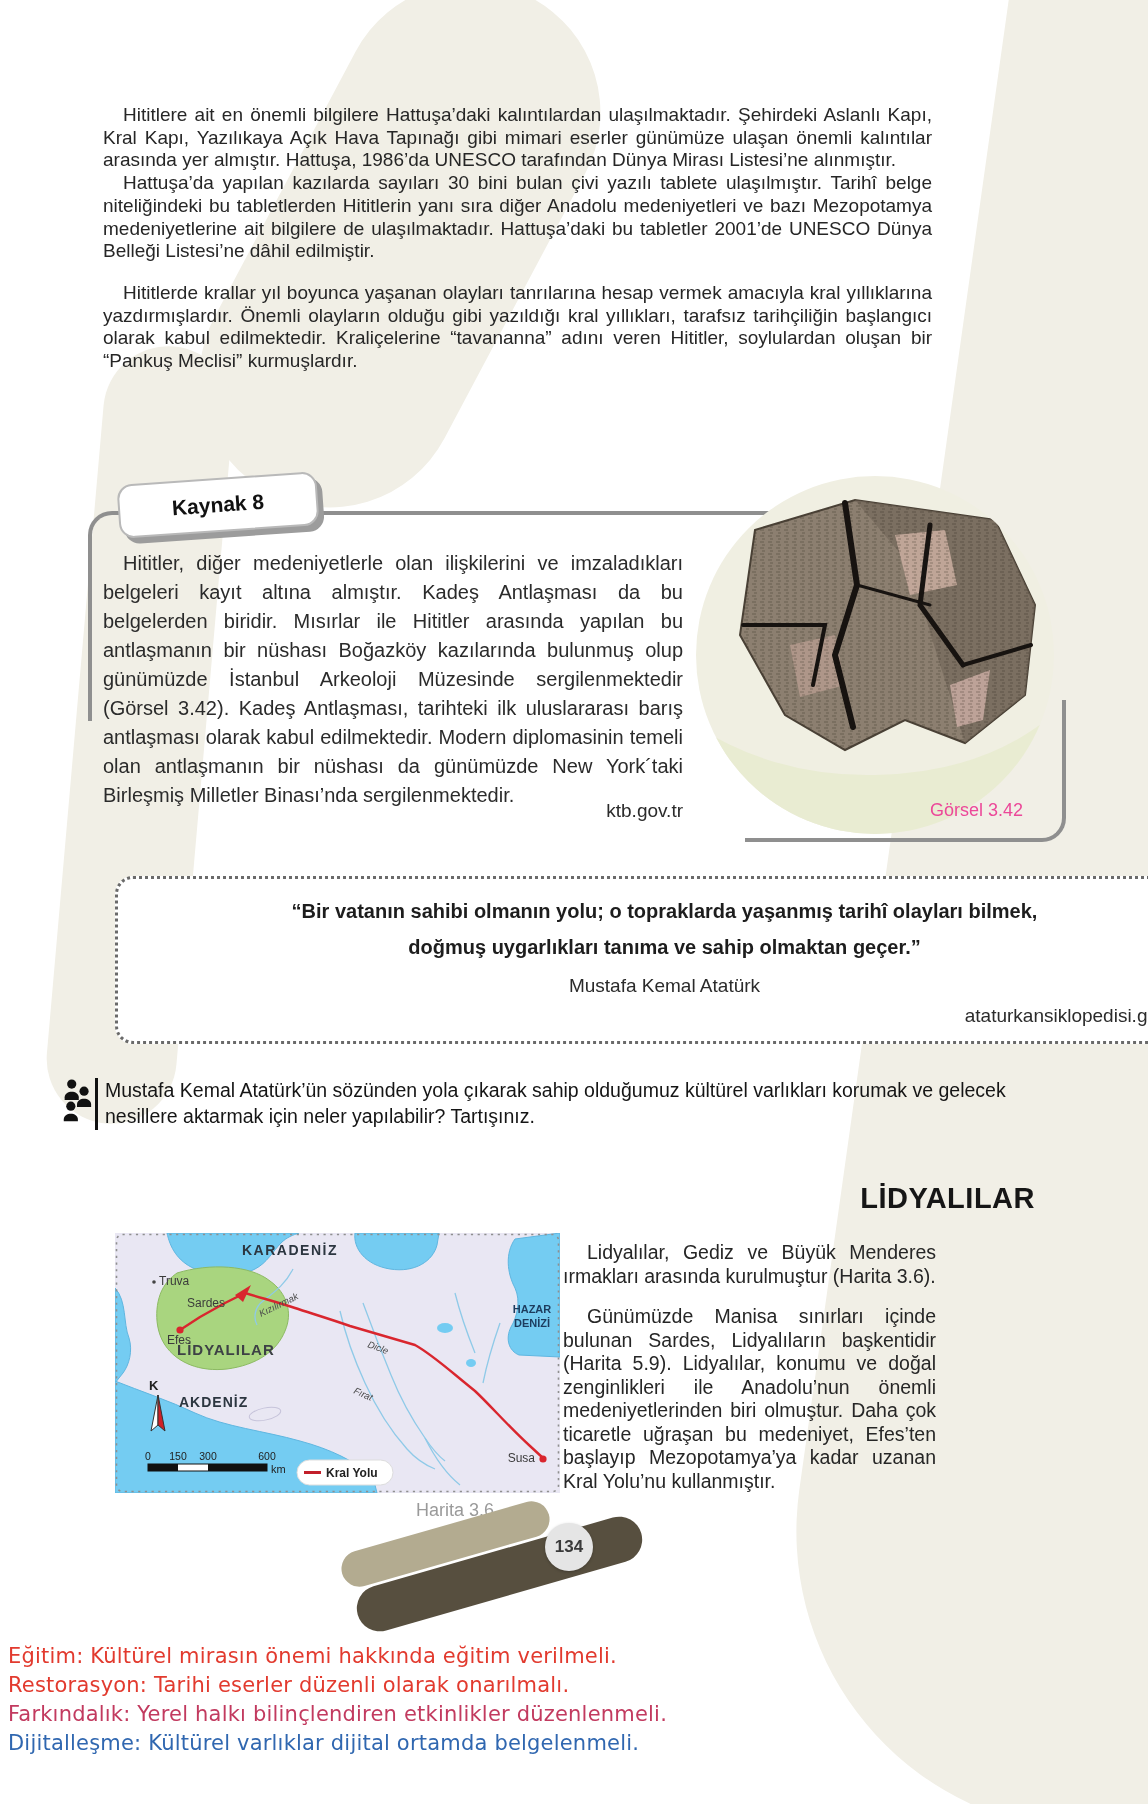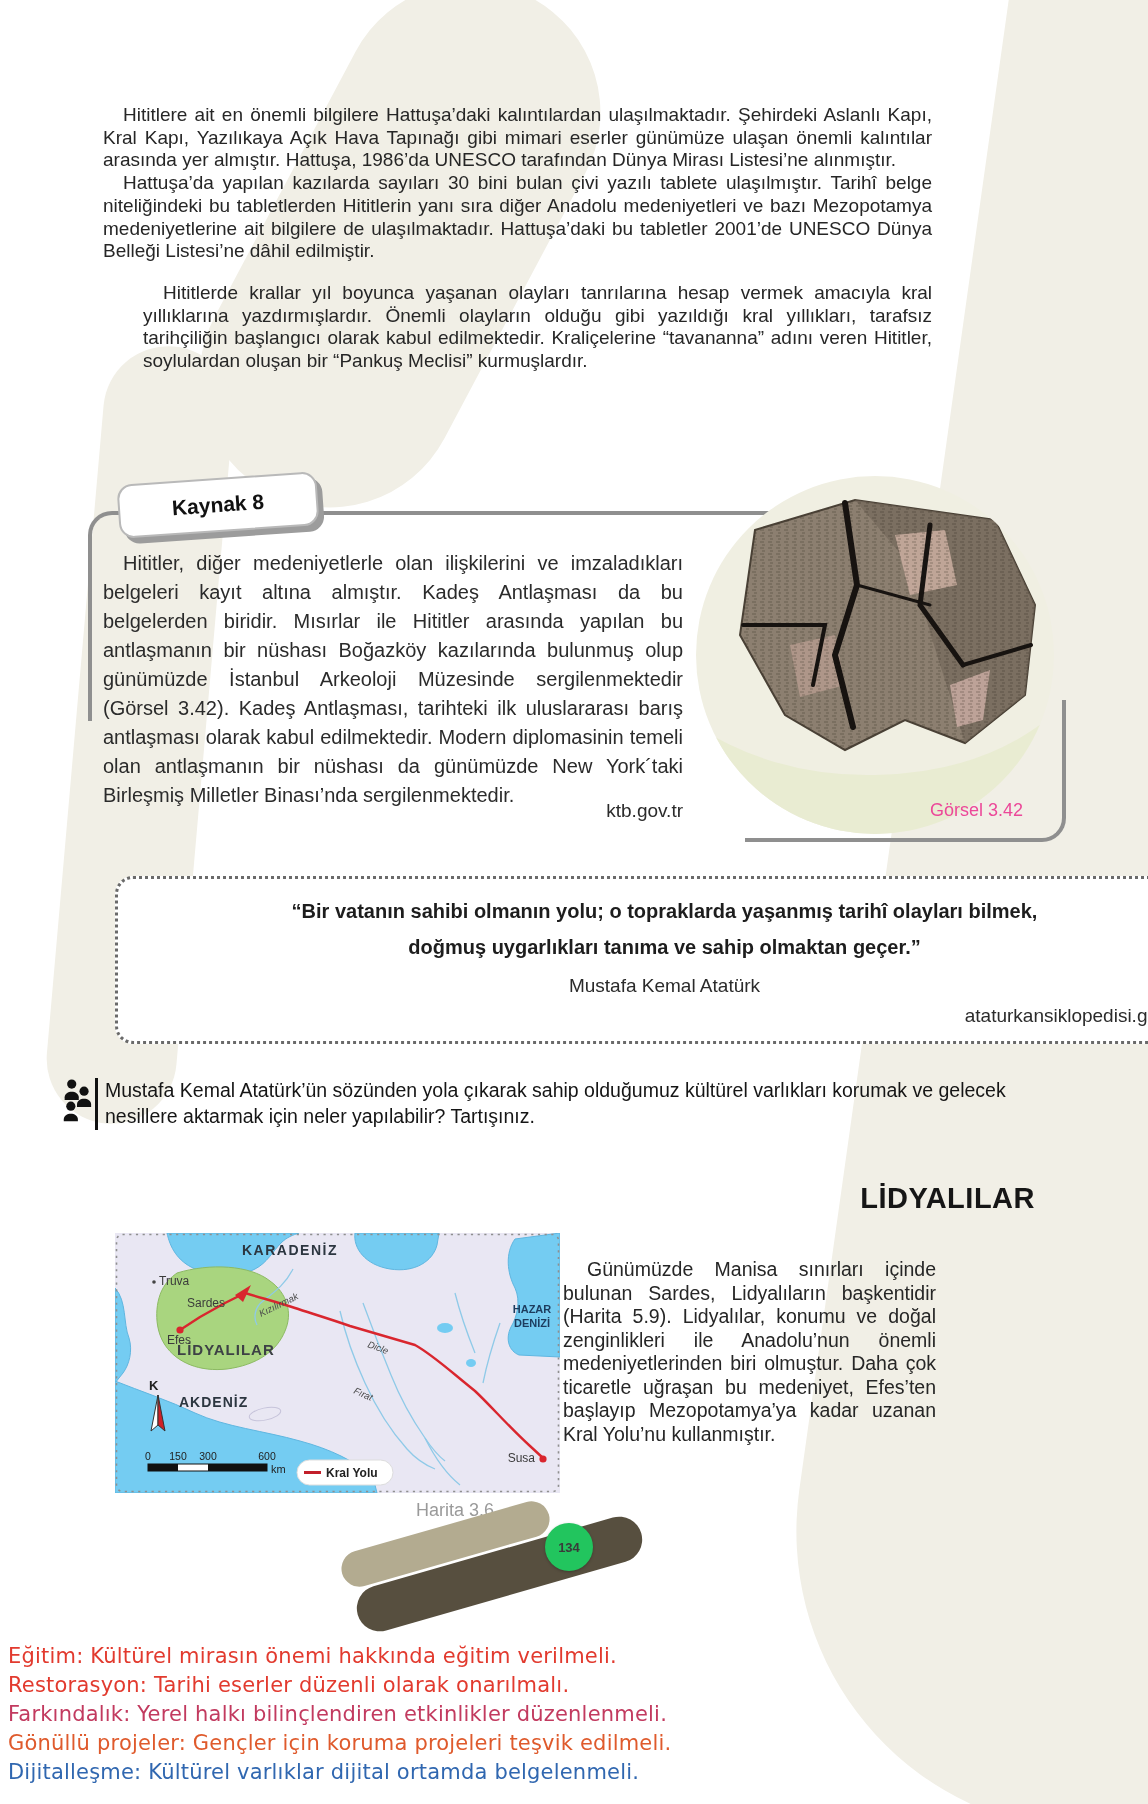--- a/index.html
+++ b/index.html
@@ -6,21 +6,21 @@
   #page{position:relative;width:1148px;height:1804px;background:#ffffff;overflow:hidden;
         font-family:"Liberation Sans","DejaVu Sans",sans-serif;color:#262626;}
   
   .blob{position:absolute;background:#f1efe6;z-index:0;}
   .swoosh-top{left:120px;top:115px;width:560px;height:260px;border-radius:130px;transform:rotate(118deg);}
   .swoosh-bottom{left:-250px;top:670px;width:780px;height:130px;border-radius:65px;transform:rotate(95deg);}
   .right-band{left:900px;top:-250px;width:760px;height:2100px;border-radius:300px;transform:rotate(8deg);}
   
   .intro{position:absolute;left:103px;top:104px;width:829px;z-index:2;}
   .intro p{margin:0;font-size:19px;line-height:22.7px;text-align:justify;text-indent:20px;}
-  .intro p.gap-before{margin-top:19px;margin-left:40px;}
+  .intro p.gap-before{margin-top:19px;}
   
   .bracket-tl{position:absolute;left:88px;top:511px;width:845px;height:206px;
     border-left:4px solid #8f8f8f;border-top:4px solid #8f8f8f;border-top-left-radius:24px;z-index:2;}
   .bracket-br{position:absolute;left:745px;top:700px;width:317px;height:138px;
     border-right:4px solid #8f8f8f;border-bottom:4px solid #8f8f8f;border-bottom-right-radius:24px;z-index:2;}
   .kaynak-tab{position:absolute;left:118px;top:478px;width:196px;height:50px;background:#ffffff;
     border:2px solid #b9b9b9;border-radius:15px;transform:rotate(-4deg);
     box-shadow:5px 6px 0 #9c9c9c;z-index:4;display:flex;align-items:center;justify-content:center;
     font-weight:bold;font-size:21px;color:#111;}
   .kaynak-body{position:absolute;left:103px;top:549px;width:580px;z-index:3;
@@ -49,22 +49,22 @@
   .map-caption{position:absolute;left:390px;top:1500px;width:130px;text-align:center;
     font-size:18px;color:#9a9a9a;z-index:3;}
   .lidya-col{position:absolute;left:563px;top:1241px;width:373px;z-index:3;}
   .lidya-col p{margin:0;font-size:19.5px;line-height:23.5px;text-align:justify;text-indent:24px;}
   .lidya-col p.gap-before{margin-top:17px;}
   
   .band{position:absolute;z-index:4;}
   .band-tan{left:338px;top:1526px;width:215px;height:36px;border-radius:18px;background:#b3ab90;transform:rotate(-16deg);}
   .band-dark{left:352px;top:1551px;width:295px;height:46px;border-radius:23px;background:#574f3f;transform:rotate(-16deg);}
   .page-badge{position:absolute;left:545px;top:1523px;width:48px;height:48px;border-radius:50%;
-    background:#22c55e;z-index:6;display:flex;align-items:center;justify-content:center;
-    font-weight:bold;font-size:13px;color:#3a3a3a;box-shadow:0 1px 3px rgba(0,0,0,0.25);}
+    background:#e5e5e5;z-index:6;display:flex;align-items:center;justify-content:center;
+    font-weight:bold;font-size:17px;color:#3a3a3a;box-shadow:0 1px 3px rgba(0,0,0,0.25);}
   
   .handwritten{position:absolute;left:8px;top:1642px;width:1130px;z-index:5;
     font-family:"DejaVu Sans",sans-serif;font-size:21px;line-height:29px;letter-spacing:0.2px;}
   .hw-line{margin:0;}
   .hw-red{color:#e23a2e;}
   .hw-crimson{color:#c23a5f;}
   .hw-orange{color:#df5a2c;}
   .hw-blue{color:#3067b0;}
   
   svg text{font-family:"Liberation Sans","DejaVu Sans",sans-serif;}
@@ -206,28 +206,28 @@
       <rect x="182" y="227" width="96" height="25" rx="12.5" fill="#ffffff" stroke="#dddddd"></rect>
       <line x1="189" y1="239.5" x2="206" y2="239.5" stroke="#c21f2a" stroke-width="3"></line>
       <text x="211" y="244" font-size="12" font-weight="bold" fill="#222">Kral Yolu</text>
 
       <rect x="1.5" y="1.5" width="442" height="257" rx="6" fill="none" stroke="#8f8f8f" stroke-width="1.6" stroke-dasharray="2.2 4.5"></rect>
     </svg>
   </div>
   <div class="map-caption">Harita 3.6</div>
 
   <div class="lidya-col">
+    <p>Lidyalılar, Gediz ve Büyük Menderes ırmakları arasında kurulmuştur (Harita 3.6).</p>
     <p class="gap-before">Günümüzde Manisa sınırları içinde bulunan Sardes, Lidyalıların başkentidir (Harita 5.9). Lidyalılar, konumu ve doğal zenginlikleri ile Anadolu’nun önemli medeniyetlerinden biri olmuştur. Daha çok ticaretle uğraşan bu medeniyet, Efes’ten başlayıp Mezopotamya’ya kadar uzanan Kral Yolu’nu kullanmıştır.</p>
   </div>
 
   <div class="band band-tan"></div>
   <div class="band band-dark"></div>
   <div class="page-badge">134</div>
 
   <div class="handwritten">
     <p class="hw-line hw-red">Eğitim: Kültürel mirasın önemi hakkında eğitim verilmeli.</p>
     <p class="hw-line hw-red">Restorasyon: Tarihi eserler düzenli olarak onarılmalı.</p>
     <p class="hw-line hw-crimson">Farkındalık: Yerel halkı bilinçlendiren etkinlikler düzenlenmeli.</p>
-    <p class="hw-line hw-orange">Gönüllü projeler: Gençler için koruma projeleri teşvik edilmeli.</p>
     <p class="hw-line hw-blue">Dijitalleşme: Kültürel varlıklar dijital ortamda belgelenmeli.</p>
   </div>
 
 </div>
 
 </body></html>

